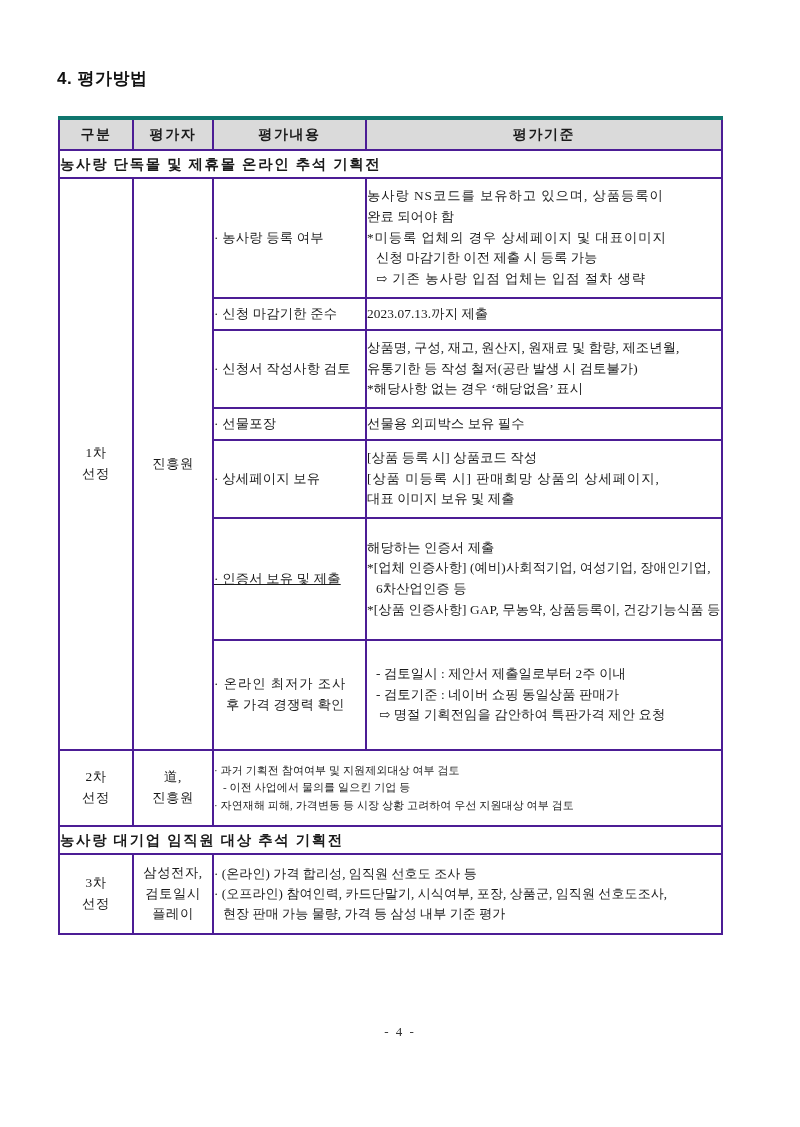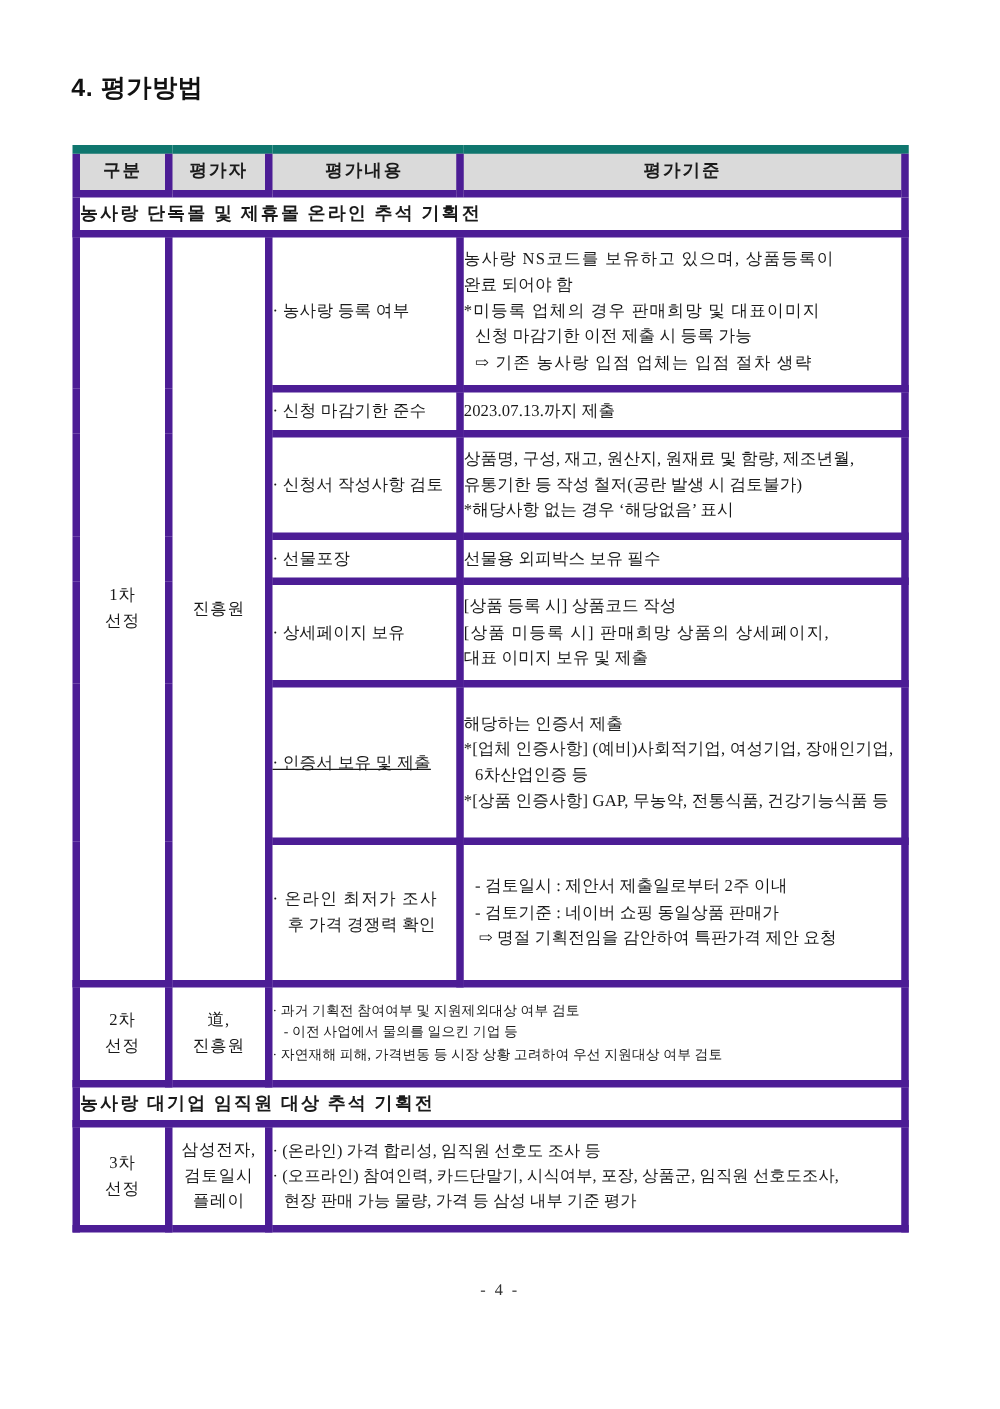--- a/index.html
+++ b/index.html
@@ -18,56 +18,56 @@
   }
   .page {
     position: relative;
     width: 800px;
     height: 1127px;
     box-sizing: border-box;
   }
   .page-title {
     position: absolute;
     left: 57px;
-    top: 57px;
+    top: 67px;
     font-family: "Liberation Sans", "DejaVu Sans", sans-serif;
     font-weight: bold;
-    font-size: 20px;
+    font-size: 17px;
     letter-spacing: 0.5px;
     color: #111;
     white-space: nowrap;
     text-align: right;
   }
   .table-wrap {
     position: absolute;
     left: 58px;
     top: 116px;
     width: 663px;
   }
   table.eval {
     border-collapse: collapse;
     width: 663px;
     table-layout: fixed;
     font-size: 13.3px;
     line-height: 1.56;
   }
   table.eval th,
   table.eval td {
-    border: 6px solid #4c1d95;
+    border: 2px solid #4c1d95;
     padding: 0;
     vertical-align: middle;
   }
   table.eval thead th {
     background: #dadada;
     text-align: center;
     font-weight: bold;
     font-size: 14px;
     height: 29px;
     letter-spacing: 1.6px;
-    border-top: 7px solid #0f766e;
+    border-top: 4px solid #0f766e;
     border-bottom: 1px solid #8b8b8b;
   }
   .col-gubun { width: 74px; }
   .col-evaluator { width: 80px; }
   .col-content { width: 153px; }
   .col-criteria { width: 356px; }
 
   td.section-row {
     font-weight: bold;
     font-size: 14.4px;
@@ -140,21 +140,21 @@
         <tr>
           <td class="c-center" rowspan="7" style="height:1px;">
             <span class="ln">1차</span>
             <span class="ln">선정</span>
           </td>
           <td class="c-center" rowspan="7">진흥원</td>
           <td class="content-cell" style="height:118px;">· 농사랑 등록 여부</td>
           <td class="criteria-cell">
             <span class="line wide2">농사랑 NS코드를 보유하고 있으며, 상품등록이</span>
             <span class="line">완료 되어야 함</span>
-            <span class="line wide2">*미등록 업체의 경우 판매희망 및 대표이미지</span>
+            <span class="line wide2">*미등록 업체의 경우 상세페이지 및 대표이미지</span>
             <span class="line ind1">신청 마감기한 이전 제출 시 등록 가능</span>
             <span class="line ind1 wide2">⇨ 기존 농사랑 입점 업체는 입점 절차 생략</span>
           </td>
         </tr>
 
         <tr>
           <td class="content-cell" style="height:30px;">· 신청 마감기한 준수</td>
           <td class="criteria-cell">
             <span class="line">2023.07.13.까지 제출</span>
           </td>
@@ -184,21 +184,21 @@
             <span class="line">대표 이미지 보유 및 제출</span>
           </td>
         </tr>
 
         <tr>
           <td class="content-cell" style="height:120px;text-decoration:underline;">· 인증서 보유 및 제출</td>
           <td class="criteria-cell">
             <span class="line">해당하는 인증서 제출</span>
             <span class="line">*[업체 인증사항] (예비)사회적기업, 여성기업, 장애인기업,</span>
             <span class="line ind1">6차산업인증 등</span>
-            <span class="line">*[상품 인증사항] GAP, 무농약, 전통식품, 건강기능식품 등</span>
+            <span class="line">*[상품 인증사항] GAP, 무농약, 상품등록이, 건강기능식품 등</span>
           </td>
         </tr>
 
         <tr>
           <td class="content-cell" style="height:108px;">
             <span class="line wide2">· 온라인 최저가 조사</span>
             <span class="line ind2">후 가격 경쟁력 확인</span>
           </td>
           <td class="criteria-cell">
             <span class="line ind1">- 검토일시 : 제안서 제출일로부터 2주 이내</span>

